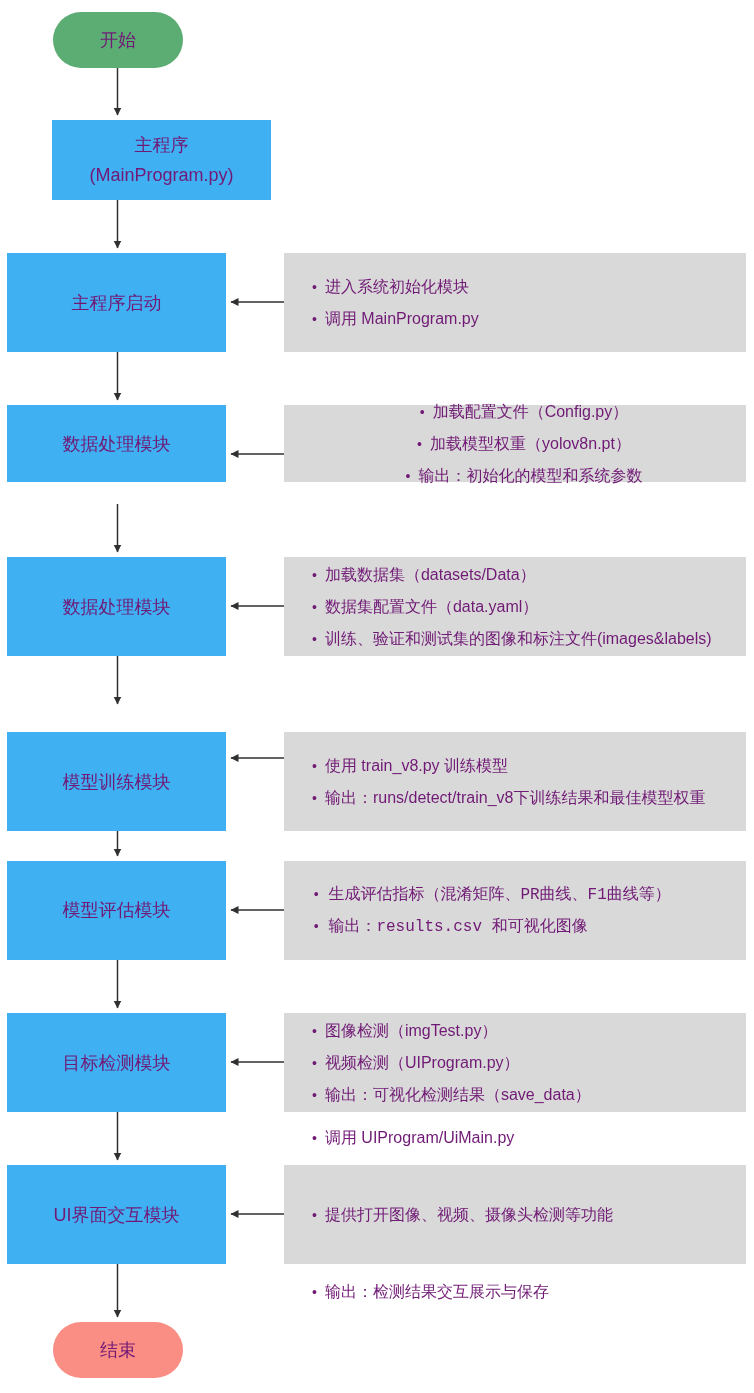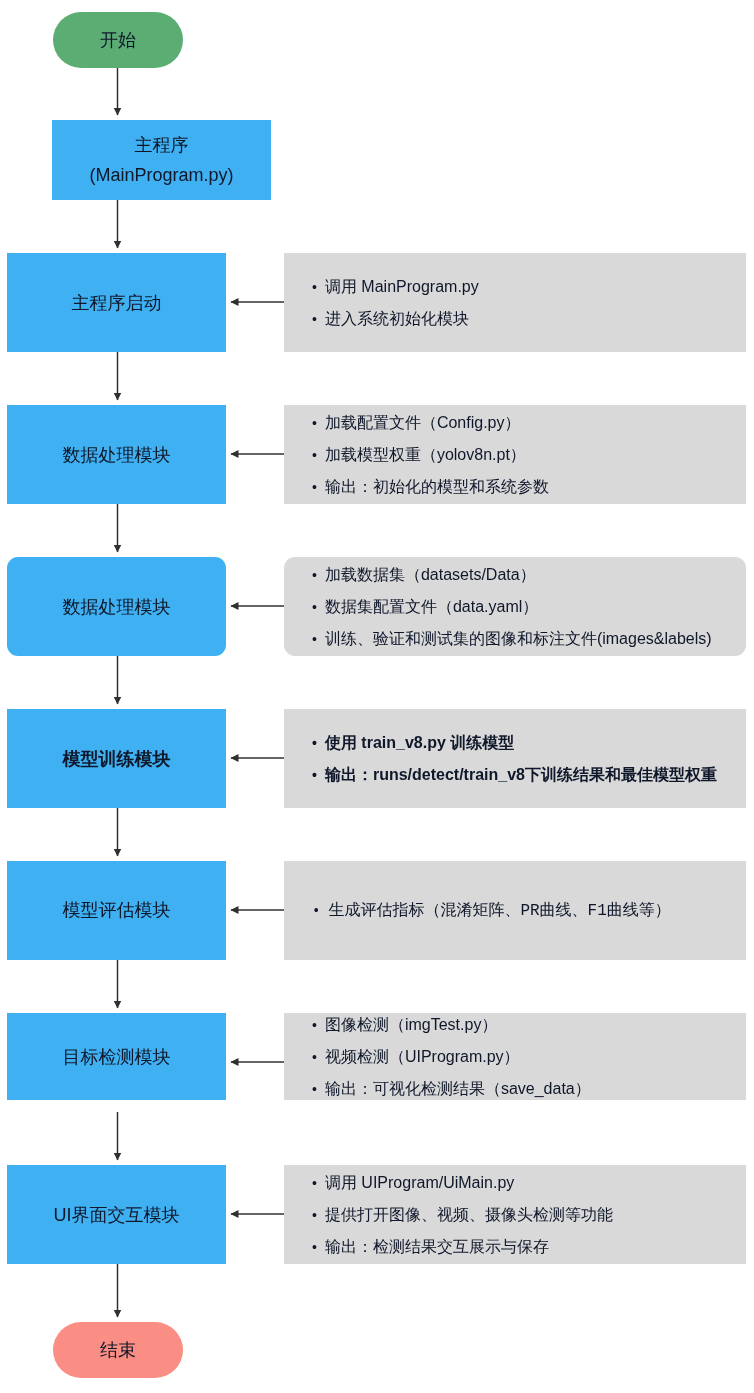--- a/index.html
+++ b/index.html
@@ -1,18 +1,18 @@
 <!DOCTYPE html>
 <html><head>
 <meta charset="utf-8">
 <style>
   html,body { margin:0; padding:0; background:#ffffff; }
   .canvas {
     position:relative; width:754px; height:1393px; background:#ffffff;
-    font-family:"Liberation Sans", sans-serif; color:#0f172a; overflow:hidden;
+    font-family:"Liberation Sans", sans-serif; color:#701a75; overflow:hidden;
   }
   .arrows { position:absolute; left:0; top:0; width:754px; height:1393px; pointer-events:none; }
   .pill {
     position:absolute; left:53px; width:130px; height:56px; border-radius:28px;
     display:flex; align-items:center; justify-content:center; font-size:18px;
   }
   .pill.start { top:12px; background:#5BAD74; }
   .pill.end   { top:1322px; background:#FA8E84; }
   .pbox {
     position:absolute; left:7px; width:219px; background:#3FB1F2;
@@ -23,26 +23,26 @@
   .note {
     position:absolute; left:284px; width:462px; background:#D9D9D9;
     box-sizing:border-box; padding:6px 10px 6px 28px;
     display:flex; flex-direction:column; justify-content:center;
     font-size:16px; line-height:32px;
   }
   .note-line { white-space:nowrap; }
   .note-line::before { content:"•"; margin-right:8px; font-size:14px; }
   
   .r0 { top:253px;  height:99px; }
-  .r1 { top:405px;  height:99px; }
-  .r2 { top:557px;  height:99px;border-radius:11px; }
-  .r3 { top:709px;  height:99px;font-weight:bold; }
+  .r1 { top:405px;  height:77px;align-items:center; }
+  .r2 { top:557px;  height:99px; }
+  .r3 { top:732px;  height:99px; }
   .r4 { top:861px;  height:99px;font-family:Liberation Mono, monospace; }
-  .r5 { top:1013px; height:87px; }
-  .r6 { top:1165px; height:99px; }
+  .r5 { top:1013px; height:99px; }
+  .r6 { top:1165px; height:99px;gap:45px; }
 </style>
 </head>
 <body>
 
 <div class="canvas">
 
   <svg class="arrows" viewBox="0 0 754 1393" xmlns="http://www.w3.org/2000/svg">
     <defs>
       <marker id="ah" markerWidth="9" markerHeight="9" refX="7.5" refY="4" orient="auto" markerUnits="userSpaceOnUse">
         <path d="M0,0 L8,4 L0,8 z" fill="#303030"></path>
@@ -74,22 +74,22 @@
 
   <div class="pbox first">
     <div>主程序</div>
     <div>(MainProgram.py)</div>
   </div>
 
   <div class="pbox r0">
     <div>主程序启动</div>
   </div>
   <div class="note r0">
+    <div class="note-line">进入系统初始化模块</div>
     <div class="note-line">调用 MainProgram.py</div>
-    <div class="note-line">进入系统初始化模块</div>
   </div>
 
   <div class="pbox r1">
     <div>数据处理模块</div>
   </div>
   <div class="note r1">
     <div class="note-line">加载配置文件（Config.py）</div>
     <div class="note-line">加载模型权重（yolov8n.pt）</div>
     <div class="note-line">输出：初始化的模型和系统参数</div>
   </div>
@@ -109,20 +109,21 @@
   <div class="note r3">
     <div class="note-line">使用 train_v8.py 训练模型</div>
     <div class="note-line">输出：runs/detect/train_v8下训练结果和最佳模型权重</div>
   </div>
 
   <div class="pbox r4">
     <div>模型评估模块</div>
   </div>
   <div class="note r4">
     <div class="note-line">生成评估指标（混淆矩阵、PR曲线、F1曲线等）</div>
+    <div class="note-line">输出：results.csv 和可视化图像</div>
   </div>
 
   <div class="pbox r5">
     <div>目标检测模块</div>
   </div>
   <div class="note r5">
     <div class="note-line">图像检测（imgTest.py）</div>
     <div class="note-line">视频检测（UIProgram.py）</div>
     <div class="note-line">输出：可视化检测结果（save_data）</div>
   </div>

